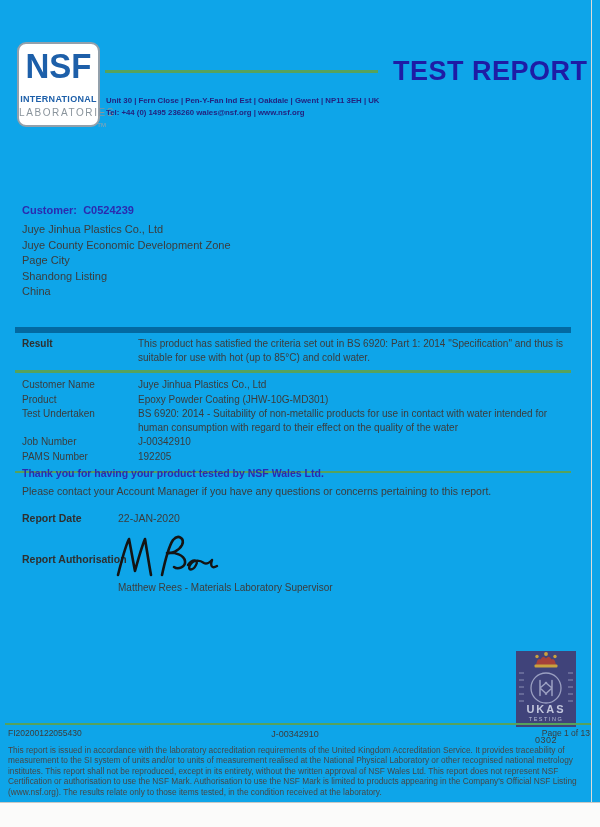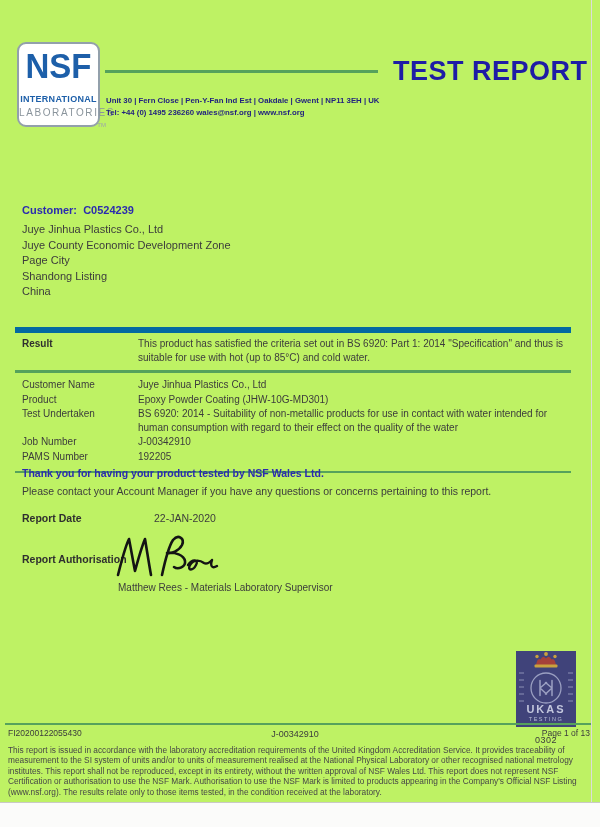--- a/index.html
+++ b/index.html
@@ -1,17 +1,17 @@
 <!DOCTYPE html>
 <html><head>
 <meta charset="utf-8">
 <style>
   html,body{margin:0;padding:0;background:#ffffff;}
   .page{
-    position:relative;width:600px;height:827px;background:#bef264;overflow:hidden;
+    position:relative;width:600px;height:827px;background:#0ea5e9;overflow:hidden;
     font-family:"Liberation Sans", sans-serif;color:#3c3c3c;
   }
   
   .scan-right{position:absolute;left:591px;top:0;width:1px;height:803px;background:#dcdcda;}
   .scan-bottom{position:absolute;left:0;top:802px;width:600px;height:1px;background:#c9c9c6;}
   .scan-below{position:absolute;left:0;top:803px;width:600px;height:24px;background:#fbfbfa;}
 
   
   .nsf-logo{
     position:absolute;left:17px;top:42px;width:83px;height:85px;box-sizing:border-box;
@@ -35,21 +35,21 @@
   .detail-block{padding:5px 0 7px 0;}
   .trow{display:flex;line-height:13.5px;margin-bottom:1px;}
   .tlabel{width:123px;padding-left:7px;box-sizing:border-box;flex-shrink:0;}
   .tlabel.bold{font-weight:bold;color:#2f2f2f;}
   .tvalue{flex:1;padding-right:4px;}
 
   
   .thanks{position:absolute;left:22px;top:467px;font-size:10.5px;font-weight:bold;color:#2b2baf;}
   .contact{position:absolute;left:22px;top:485px;font-size:10.5px;color:#3c3c3c;}
 
-  .report-date-row{position:absolute;left:22px;top:512px;font-size:10.5px;display:flex;gap:36px;}
+  .report-date-row{position:absolute;left:22px;top:512px;font-size:10.5px;display:flex;}
   .report-date-row .lbl{font-weight:bold;color:#2f2f2f;width:96px;}
   .auth-lbl{position:absolute;left:22px;top:553px;font-size:10.5px;font-weight:bold;color:#2f2f2f;}
   .signature{position:absolute;left:112px;top:533px;}
   .signatory{position:absolute;left:118px;top:582px;font-size:10px;color:#3c3c3c;}
 
   
   .ukas-wrap{position:absolute;left:516px;top:623px;width:60px;text-align:center;margin-top:28px;}
   .ukas-num{margin-top:4px;font-size:9px;color:#3c3c3c;letter-spacing:0.5px;}
 
   

